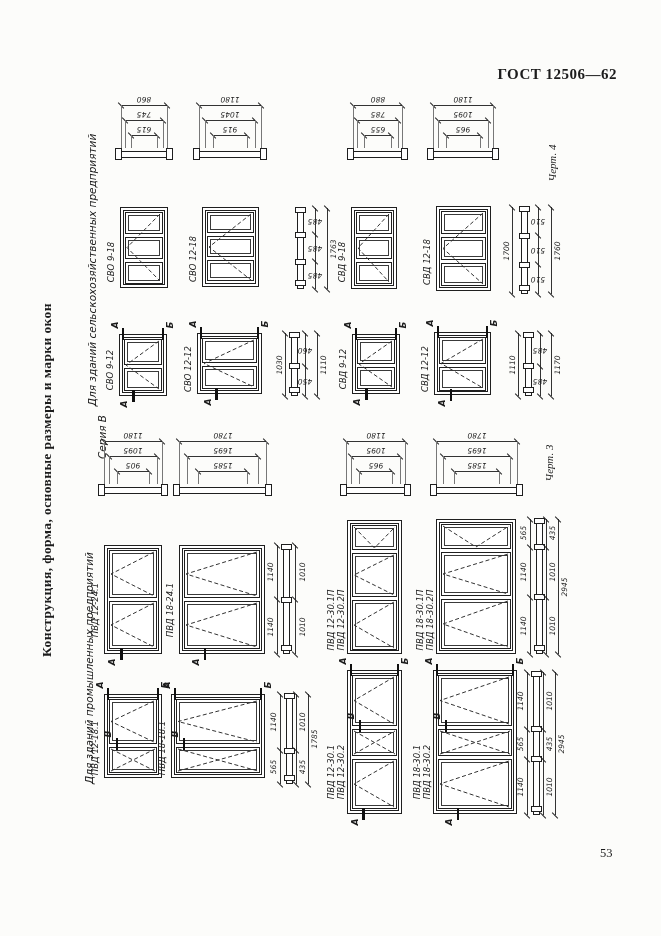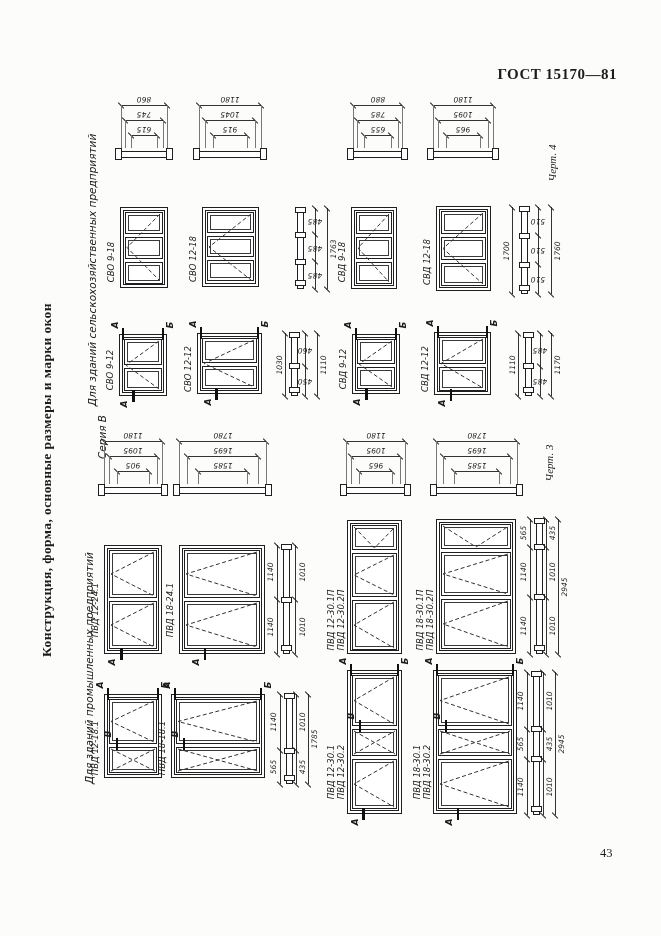--- a/index.html
+++ b/index.html
@@ -14,28 +14,28 @@
   .series{left:102px;top:437px;font:italic 10.5px "DejaVu Sans",sans-serif;}
   .cap4{left:552px;top:163px;font:italic 11px "Liberation Serif",serif;}
   .cap3{left:549px;top:463px;font:italic 11px "Liberation Serif",serif;}
   #canvas{position:absolute;left:0;top:0;width:100%;height:100%;}
   #canvas div{position:absolute;}
 </style>
 </head>
 <body>
 
 <div class="page" style="background: rgb(252, 252, 250);">
-  <div class="gost">ГОСТ 15170—81</div>
+  <div class="gost">ГОСТ 12506—62</div>
   <div class="rot title-main">Конструкция, форма, основные размеры и марки окон</div>
   <div class="rot grp-agro">Для зданий сельскохозяйственных предприятий</div>
   <div class="rot grp-ind">Для зданий промышленных предприятий</div>
   <div class="rot series">Серия В</div>
   <div class="rot cap4">Черт. 4</div>
   <div class="rot cap3">Черт. 3</div>
-  <div class="pagenum">43</div>
+  <div class="pagenum">53</div>
   <div id="canvas">
       <div style="left: 121px; top: 105px; width: 46px; height: 1px; background: rgb(51, 51, 51);"></div>
       <div style="left: 117px; top: 104.5px; width: 8px; height: 1px; background: rgb(34, 34, 34); transform: rotate(45deg);"></div>
       <div style="left: 163px; top: 104.5px; width: 8px; height: 1px; background: rgb(34, 34, 34); transform: rotate(45deg);"></div>
       <div style="left: 144px; top: 99px; transform: translate(-50%, -50%) rotate(180deg); white-space: pre; font: italic 7.5px / 1.2 &quot;DejaVu Sans&quot;, sans-serif; text-align: center;">860</div>
       <div style="left: 121px; top: 105px; width: 1px; height: 43px; background: rgb(119, 119, 119);"></div>
       <div style="left: 167px; top: 105px; width: 1px; height: 43px; background: rgb(119, 119, 119);"></div>
       <div style="left: 125px; top: 120px; width: 38px; height: 1px; background: rgb(51, 51, 51);"></div>
       <div style="left: 121px; top: 119.5px; width: 8px; height: 1px; background: rgb(34, 34, 34); transform: rotate(45deg);"></div>
       <div style="left: 159px; top: 119.5px; width: 8px; height: 1px; background: rgb(34, 34, 34); transform: rotate(45deg);"></div>

